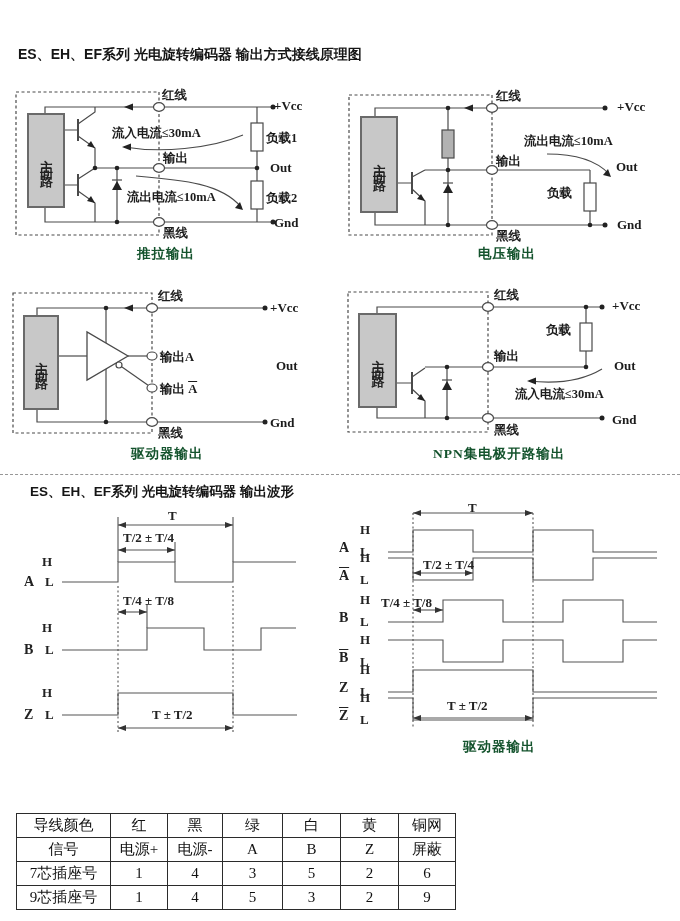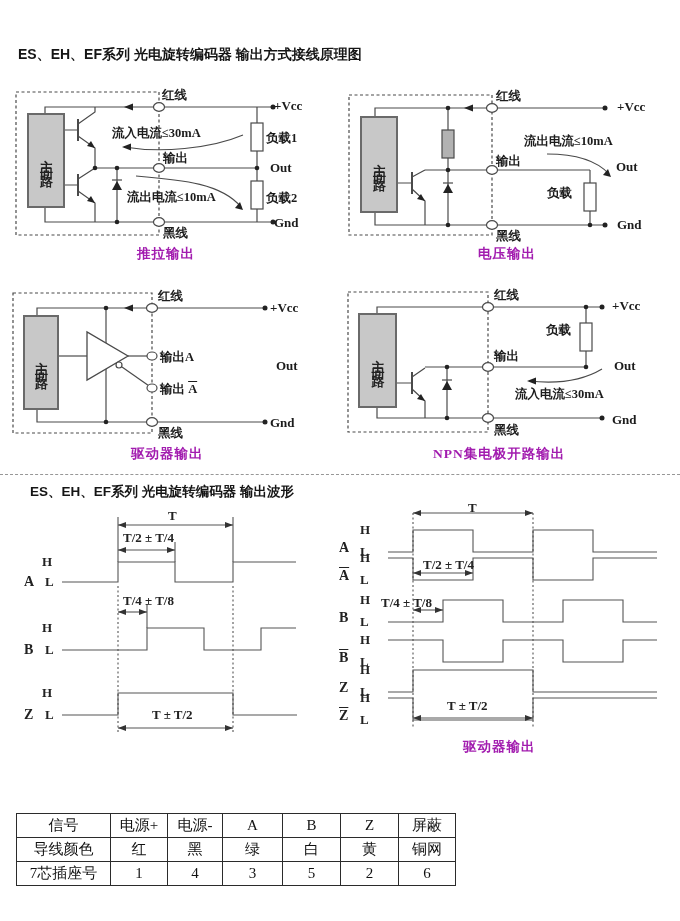--- a/index.html
+++ b/index.html
@@ -20,21 +20,21 @@
       font-family:"Liberation Sans",sans-serif;}
   .divider{position:absolute;left:0;top:474px;width:680px;border-top:1.5px dashed #979797;}
   
   .circuit{position:absolute;width:340px;height:200px;}
   .wfblk{position:absolute;}
   .mainbox{position:absolute;background:#c8c8c8;border:2px solid #6a6a6a;box-sizing:border-box;
       display:flex;align-items:center;justify-content:center;}
   .vtext{writing-mode:vertical-lr;letter-spacing:8px;font:600 13px "Liberation Serif",serif;color:#222;}
   .clabel{position:absolute;font:600 12.5px "Liberation Serif",serif;color:#1c1c1c;white-space:nowrap;}
   .llabel{position:absolute;font:bold 13px "Liberation Serif",serif;color:#1c1c1c;white-space:nowrap;}
-  .caption{position:absolute;font:600 13.5px "Liberation Serif",serif;color:#a21caf;
+  .caption{position:absolute;font:600 13.5px "Liberation Serif",serif;color:#14532d;
       letter-spacing:1px;white-space:nowrap;}
   .hl{position:absolute;font:600 13px "Liberation Serif",serif;color:#222;white-space:nowrap;}
   .chan{position:absolute;font:600 14px "Liberation Serif",serif;color:#222;white-space:nowrap;}
   .dim{position:absolute;font:600 13px "Liberation Serif",serif;color:#222;white-space:nowrap;}
   .ov{text-decoration:overline;}
   
   .tbl{position:absolute;border-collapse:collapse;table-layout:fixed;}
   .tbl td{border:1.6px solid #2b2b2b;text-align:center;vertical-align:middle;
       font:15px "Liberation Serif",serif;color:#111;height:23px;padding:0;overflow:hidden;}
 </style>
@@ -342,43 +342,52 @@
         <col style="width:94px">
         <col style="width:57px">
         <col style="width:55px">
         <col style="width:60px">
         <col style="width:58px">
         <col style="width:58px">
         <col style="width:57px">
       </colgroup>
     <tbody>
       <tr>
+        <td>导线颜色</td>
+        <td>红</td>
+        <td>黑</td>
+        <td>绿</td>
+        <td>白</td>
+        <td>黄</td>
+        <td>铜网</td>
+      </tr>
+      <tr>
         <td>信号</td>
         <td>电源+</td>
         <td>电源-</td>
         <td>A</td>
         <td>B</td>
         <td>Z</td>
         <td>屏蔽</td>
-      </tr>
-      <tr>
-        <td>导线颜色</td>
-        <td>红</td>
-        <td>黑</td>
-        <td>绿</td>
-        <td>白</td>
-        <td>黄</td>
-        <td>铜网</td>
       </tr>
       <tr>
         <td>7芯插座号</td>
         <td>1</td>
         <td>4</td>
         <td>3</td>
         <td>5</td>
         <td>2</td>
         <td>6</td>
       </tr>
+      <tr>
+        <td>9芯插座号</td>
+        <td>1</td>
+        <td>4</td>
+        <td>5</td>
+        <td>3</td>
+        <td>2</td>
+        <td>9</td>
+      </tr>
     </tbody>
   </table>
 
 
 </div>
 
 </body></html>

